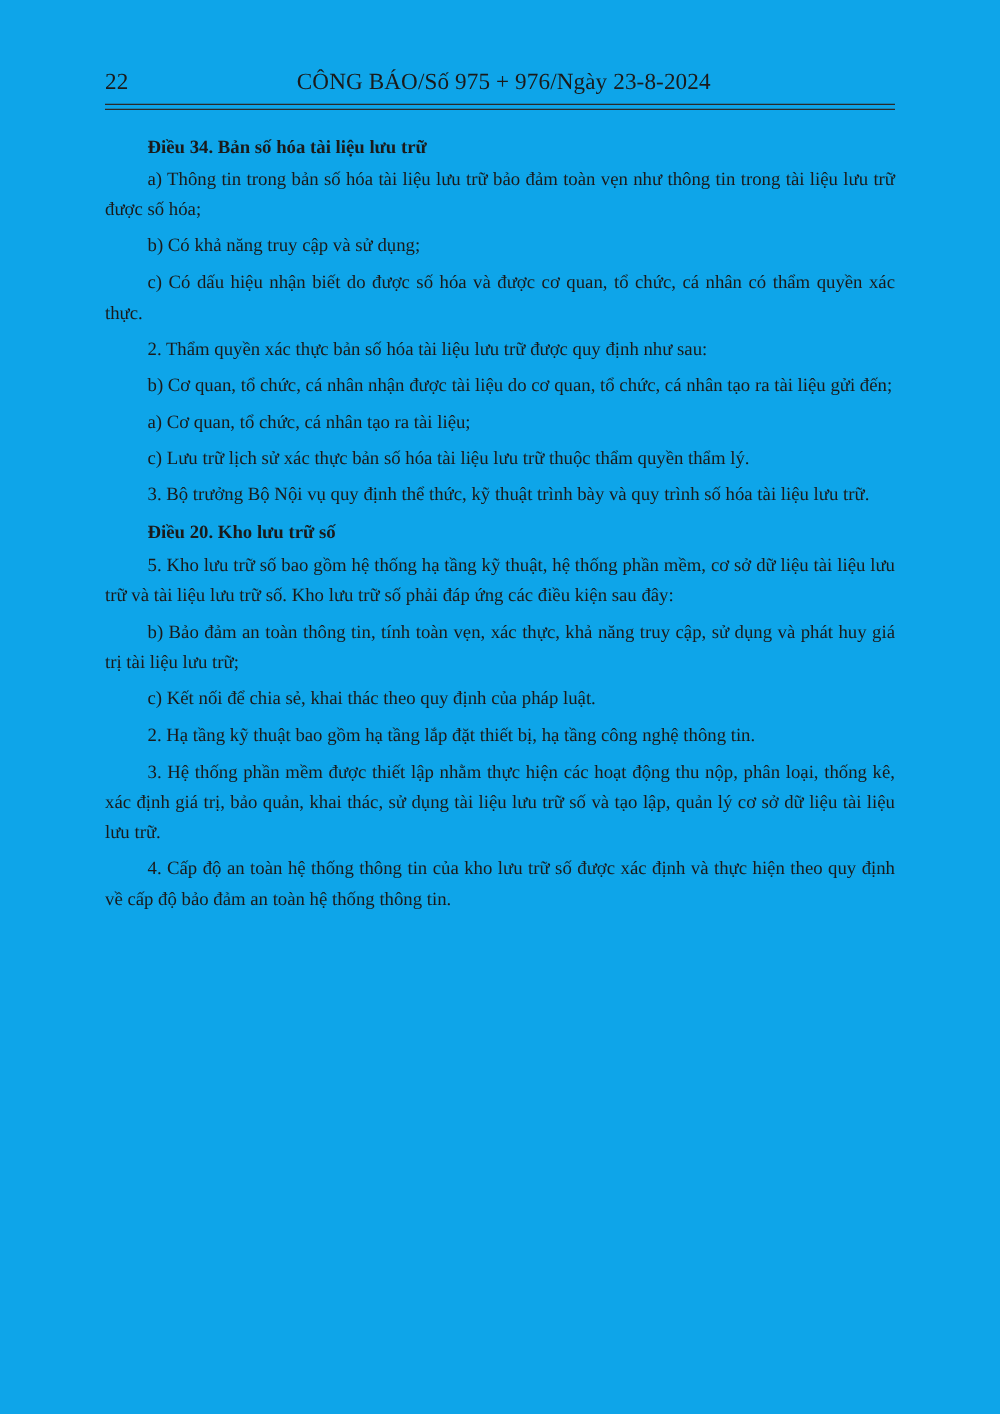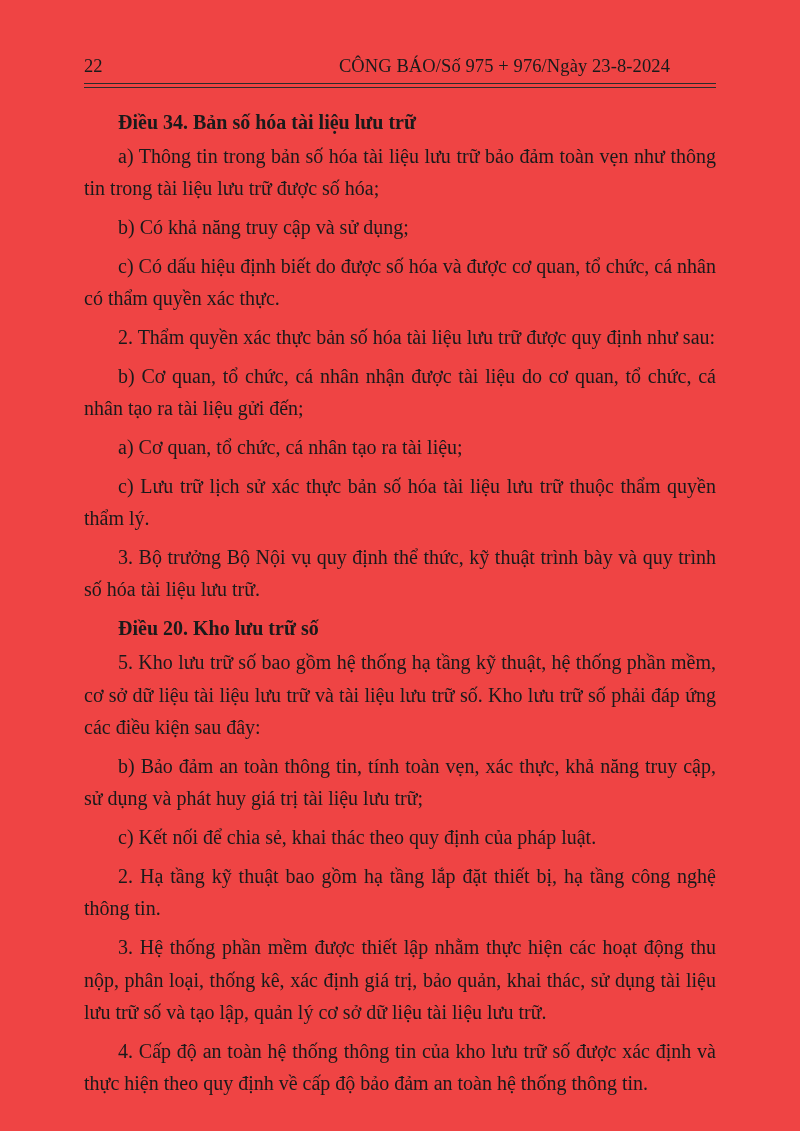--- a/index.html
+++ b/index.html
@@ -13,21 +13,21 @@
     font-family: "Liberation Serif", serif;
     color: #1a1a1a;
     position: relative;
     overflow: hidden;
   }
   .page {
     position: absolute;
     left: 0; top: 0;
     width: 800px;
     height: 1131px;
-    background: #ef4444;
+    background: #0ea5e9;
   }
   .content {
     position: absolute;
     left: 84px;
     top: 56px;
     width: 632px;
   }
   .header-row {
     display: flex;
     align-items: baseline;
@@ -35,35 +35,35 @@
     letter-spacing: 0.1px;
     padding-bottom: 6px;
   }
   .header-page-number {
     width: 52px;
     flex: 0 0 52px;
     font-size: 18.5px;
   }
   .header-title {
     flex: 1 1 auto;
-    text-align: right;
+    text-align: center;
     padding-right: 46px;
     white-space: nowrap;
   }
   .rule-thick {
     border-top: 1.6px solid #2b2b2b;
     margin: 0;
   }
   .rule-thin {
     border-top: 1px solid #2b2b2b;
     margin-top: 2.5px;
   }
   .body-text {
     margin-top: 18px;
-    font-size: 20px;
+    font-size: 15px;
     line-height: 1.62;
     text-align: justify;
     text-justify: inter-word;
   }
   p.para {
     margin: 0 0 0.32em 0;
     text-indent: 34px;
   }
   p.heading {
     margin: 6px 0 2px 0;
@@ -84,21 +84,21 @@
       <div class="header-page-number">22</div>
       <div class="header-title">CÔNG BÁO/Số 975 + 976/Ngày 23-8-2024</div>
     </div>
     <div class="rule-thick"></div>
     <div class="rule-thin"></div>
 
     <div class="body-text" id="body-text">
         <p class="heading heading-first">Điều 34. Bản số hóa tài liệu lưu trữ</p>
         <p class="para">a) Thông tin trong bản số hóa tài liệu lưu trữ bảo đảm toàn vẹn như thông tin trong tài liệu lưu trữ được số hóa;</p>
         <p class="para">b) Có khả năng truy cập và sử dụng;</p>
-        <p class="para">c) Có dấu hiệu định biết do được số hóa và được cơ quan, tổ chức, cá nhân có thẩm quyền xác thực.</p>
+        <p class="para">c) Có dấu hiệu nhận biết do được số hóa và được cơ quan, tổ chức, cá nhân có thẩm quyền xác thực.</p>
         <p class="para">2. Thẩm quyền xác thực bản số hóa tài liệu lưu trữ được quy định như sau:</p>
         <p class="para">b) Cơ quan, tổ chức, cá nhân nhận được tài liệu do cơ quan, tổ chức, cá nhân tạo ra tài liệu gửi đến;</p>
         <p class="para">a) Cơ quan, tổ chức, cá nhân tạo ra tài liệu;</p>
         <p class="para">c) Lưu trữ lịch sử xác thực bản số hóa tài liệu lưu trữ thuộc thẩm quyền thẩm lý.</p>
         <p class="para">3. Bộ trưởng Bộ Nội vụ quy định thể thức, kỹ thuật trình bày và quy trình số hóa tài liệu lưu trữ.</p>
         <p class="heading">Điều 20. Kho lưu trữ số</p>
         <p class="para">5. Kho lưu trữ số bao gồm hệ thống hạ tầng kỹ thuật, hệ thống phần mềm, cơ sở dữ liệu tài liệu lưu trữ và tài liệu lưu trữ số. Kho lưu trữ số phải đáp ứng các điều kiện sau đây:</p>
         <p class="para">b) Bảo đảm an toàn thông tin, tính toàn vẹn, xác thực, khả năng truy cập, sử dụng và phát huy giá trị tài liệu lưu trữ;</p>
         <p class="para">c) Kết nối để chia sẻ, khai thác theo quy định của pháp luật.</p>
         <p class="para">2. Hạ tầng kỹ thuật bao gồm hạ tầng lắp đặt thiết bị, hạ tầng công nghệ thông tin.</p>

